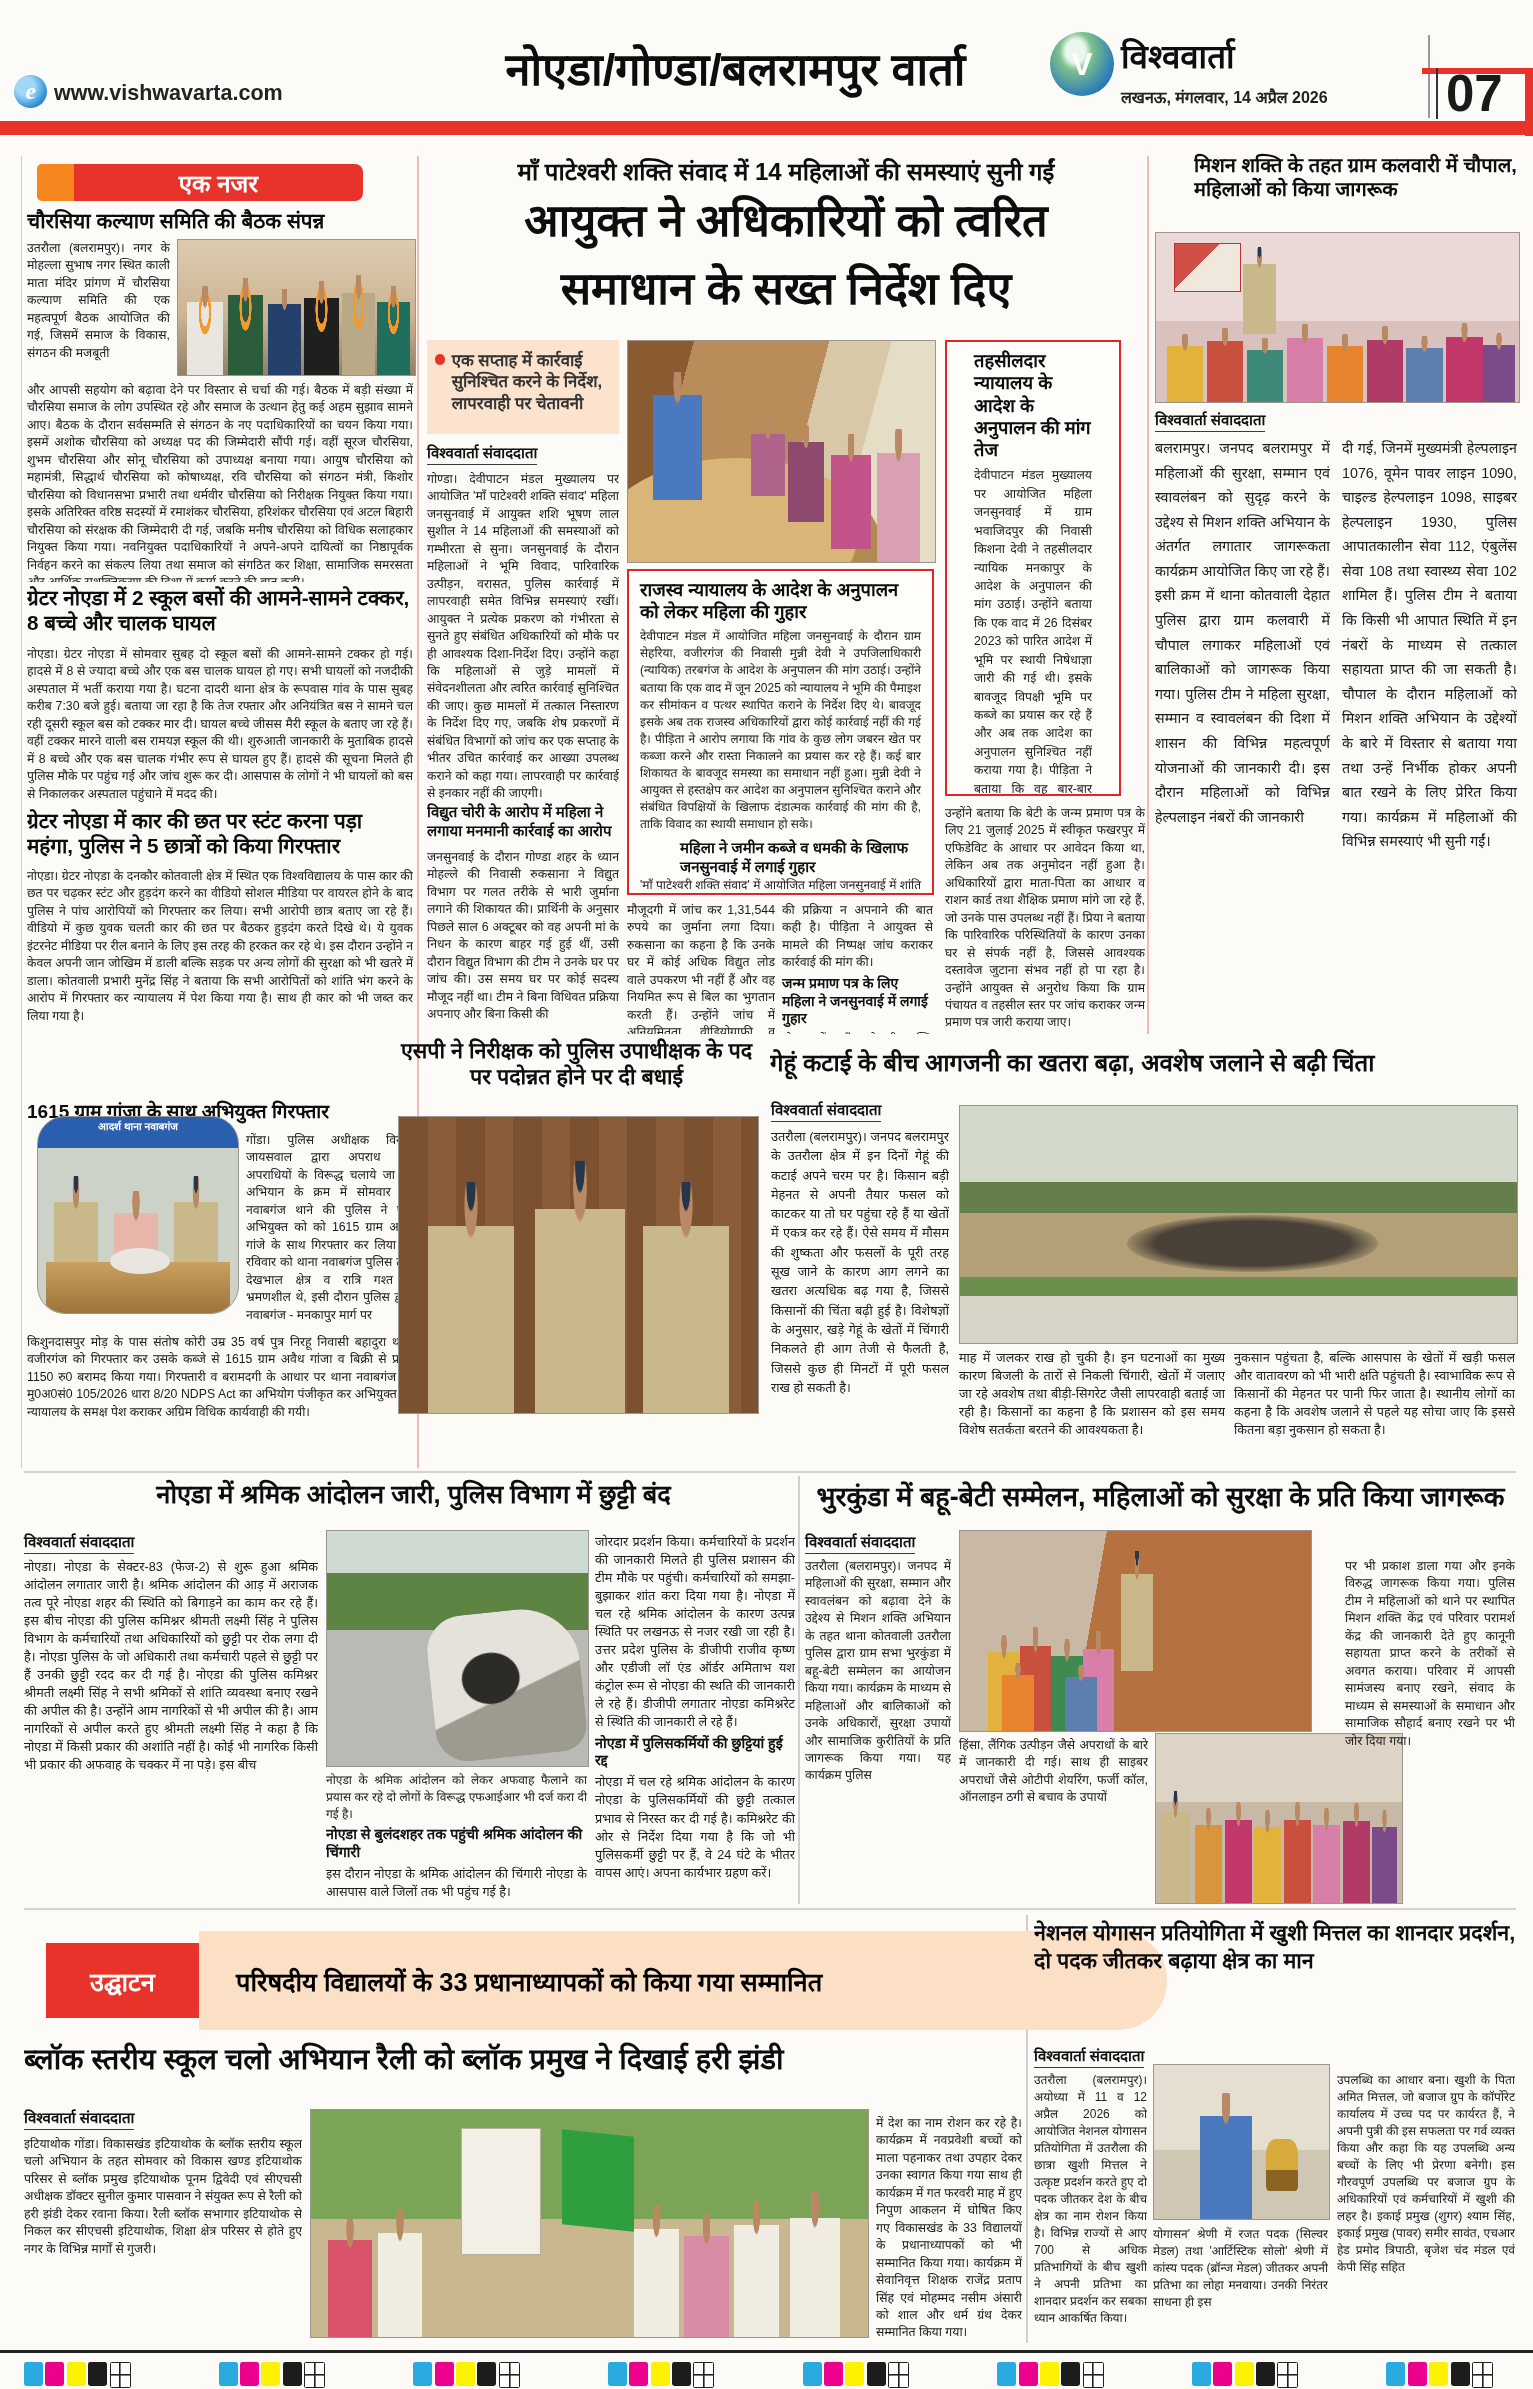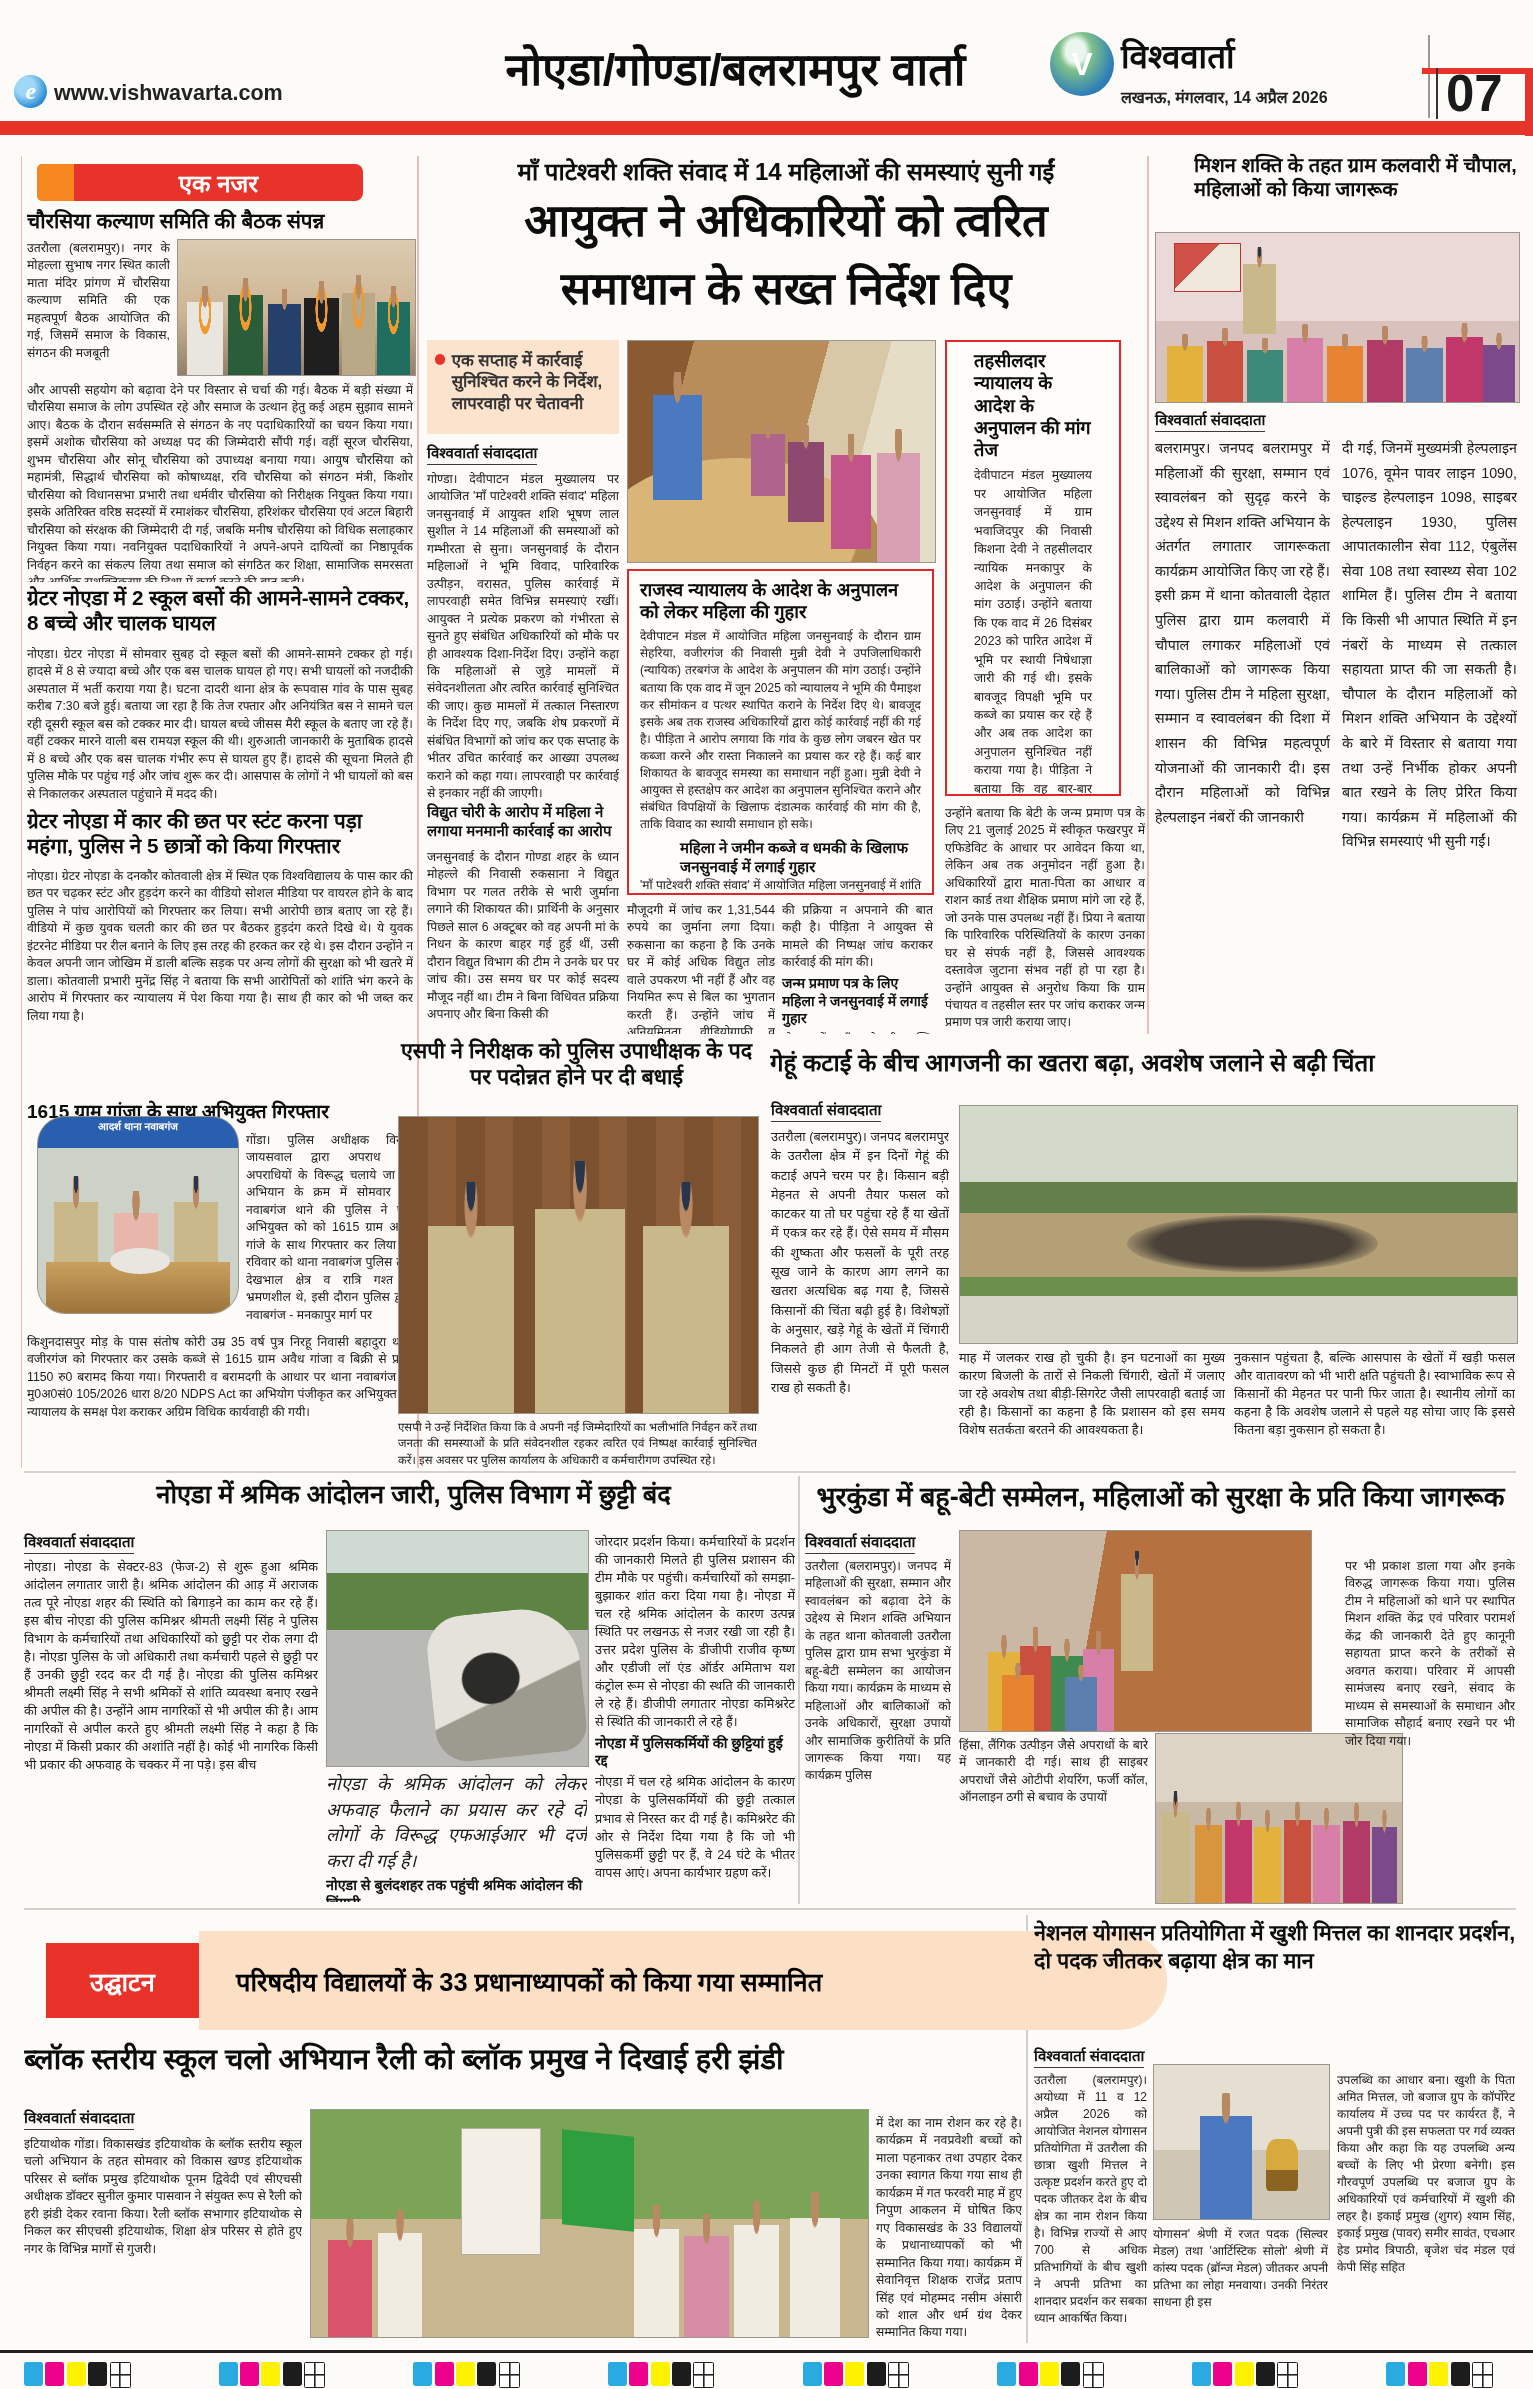--- a/index.html
+++ b/index.html
@@ -183,39 +183,38 @@
   <div class="abs" style="left:1155px;top:409px;"><span class="reporter">विश्ववार्ता संवाददाता</span></div>
   <div class="abs body-txt clip" style="left:1155px;top:436px;width:175px;height:598px;font-size:14.3px;line-height:1.72;">बलरामपुर। जनपद बलरामपुर में महिलाओं की सुरक्षा, सम्मान एवं स्वावलंबन को सुदृढ़ करने के उद्देश्य से मिशन शक्ति अभियान के अंतर्गत लगातार जागरूकता कार्यक्रम आयोजित किए जा रहे हैं। इसी क्रम में थाना कोतवाली देहात पुलिस द्वारा ग्राम कलवारी में चौपाल लगाकर महिलाओं एवं बालिकाओं को जागरूक किया गया। पुलिस टीम ने महिला सुरक्षा, सम्मान व स्वावलंबन की दिशा में शासन की विभिन्न महत्वपूर्ण योजनाओं की जानकारी दी। इस दौरान महिलाओं को विभिन्न हेल्पलाइन नंबरों की जानकारी</div>
   <div class="abs body-txt clip" style="left:1342px;top:436px;width:175px;height:598px;font-size:14.3px;line-height:1.72;">दी गई, जिनमें मुख्यमंत्री हेल्पलाइन 1076, वूमेन पावर लाइन 1090, चाइल्ड हेल्पलाइन 1098, साइबर हेल्पलाइन 1930, पुलिस आपातकालीन सेवा 112, एंबुलेंस सेवा 108 तथा स्वास्थ्य सेवा 102 शामिल हैं। पुलिस टीम ने बताया कि किसी भी आपात स्थिति में इन नंबरों के माध्यम से तत्काल सहायता प्राप्त की जा सकती है। चौपाल के दौरान महिलाओं को मिशन शक्ति अभियान के उद्देश्यों के बारे में विस्तार से बताया गया तथा उन्हें निर्भीक होकर अपनी बात रखने के लिए प्रेरित किया गया। कार्यक्रम में महिलाओं की विभिन्न समस्याएं भी सुनी गईं।</div>
 
   <div class="abs hl center clip" style="left:395px;top:1038px;width:363px;height:73px;font-size:21.5px;">एसपी ने निरीक्षक को पुलिस उपाधीक्षक के पद पर पदोन्नत होने पर दी बधाई</div>
   <div class="photo ph-sp" style="left:398px;top:1116px;width:359px;height:296px;">
     <i class="fig cap" style="--c:#c9b98a;left:8%;width:24%;height:78%;"></i>
     <i class="fig cap" style="--c:#c9b98a;left:38%;width:25%;height:85%;"></i>
     <i class="fig cap" style="--c:#c9b98a;left:68%;width:24%;height:78%;"></i>
   </div>
-  <div class="abs body-txt clip" style="left:398px;top:1419px;width:359px;height:48px;font-size:11.5px;">एसपी ने उन्हें निर्देशित किया कि वे अपनी नई जिम्मेदारियों का भलीभांति निर्वहन करें तथा जनता की समस्याओं के प्रति संवेदनशील रहकर त्वरित एवं निष्पक्ष कार्रवाई सुनिश्चित करें। इस अवसर पर पुलिस कार्यालय के अधिकारी व कर्मचारीगण उपस्थित रहे।</div>
 
   <div class="abs hl clip nowrap" style="left:770px;top:1048px;width:746px;height:38px;font-size:24px;">गेहूं कटाई के बीच आगजनी का खतरा बढ़ा, अवशेष जलाने से बढ़ी चिंता</div>
   <div class="abs" style="left:771px;top:1099px;"><span class="reporter">विश्ववार्ता संवाददाता</span></div>
   <div class="abs body-txt clip" style="left:771px;top:1128px;width:178px;height:339px;font-size:12.7px;line-height:1.52;">उतरौला (बलरामपुर)। जनपद बलरामपुर के उतरौला क्षेत्र में इन दिनों गेहूं की कटाई अपने चरम पर है। किसान बड़ी मेहनत से अपनी तैयार फसल को काटकर या तो घर पहुंचा रहे हैं या खेतों में एकत्र कर रहे हैं। ऐसे समय में मौसम की शुष्कता और फसलों के पूरी तरह सूख जाने के कारण आग लगने का खतरा अत्यधिक बढ़ गया है, जिससे किसानों की चिंता बढ़ी हुई है। विशेषज्ञों के अनुसार, खड़े गेहूं के खेतों में चिंगारी निकलते ही आग तेजी से फैलती है, जिससे कुछ ही मिनटों में पूरी फसल राख हो सकती है।</div>
   <div class="photo ph-wheat" style="left:959px;top:1105px;width:557px;height:237px;">
     <span class="deco burn"></span>
   </div>
   <div class="abs body-txt clip" style="left:1234px;top:1349px;width:281px;height:118px;font-size:12.7px;">नुकसान पहुंचता है, बल्कि आसपास के खेतों में खड़ी फसल और वातावरण को भी भारी क्षति पहुंचती है। स्वाभाविक रूप से किसानों की मेहनत पर पानी फिर जाता है। स्थानीय लोगों का कहना है कि अवशेष जलाने से पहले यह सोचा जाए कि इससे कितना बड़ा नुकसान हो सकता है।</div>
   <div class="abs body-txt clip" style="left:959px;top:1349px;width:266px;height:118px;font-size:12.7px;">माह में जलकर राख हो चुकी है। इन घटनाओं का मुख्य कारण बिजली के तारों से निकली चिंगारी, खेतों में जलाए जा रहे अवशेष तथा बीड़ी-सिगरेट जैसी लापरवाही बताई जा रही है। किसानों का कहना है कि प्रशासन को इस समय विशेष सतर्कता बरतने की आवश्यकता है।</div>
 
   <div class="abs hl center clip nowrap" style="left:32px;top:1479px;width:763px;height:41px;font-size:25.4px;">नोएडा में श्रमिक आंदोलन जारी, पुलिस विभाग में छुट्टी बंद</div>
   <div class="abs" style="left:24px;top:1531px;"><span class="reporter">विश्ववार्ता संवाददाता</span></div>
   <div class="abs body-txt clip" style="left:24px;top:1558px;width:294px;height:344px;font-size:12.7px;">नोएडा। नोएडा के सेक्टर-83 (फेज-2) से शुरू हुआ श्रमिक आंदोलन लगातार जारी है। श्रमिक आंदोलन की आड़ में अराजक तत्व पूरे नोएडा शहर की स्थिति को बिगाड़ने का काम कर रहे हैं। इस बीच नोएडा की पुलिस कमिश्नर श्रीमती लक्ष्मी सिंह ने पुलिस विभाग के कर्मचारियों तथा अधिकारियों को छुट्टी पर रोक लगा दी है। नोएडा पुलिस के जो अधिकारी तथा कर्मचारी पहले से छुट्टी पर हैं उनकी छुट्टी रदद कर दी गई है। नोएडा की पुलिस कमिश्नर श्रीमती लक्ष्मी सिंह ने सभी श्रमिकों से शांति व्यवस्था बनाए रखने की अपील की है। उन्होंने आम नागरिकों से भी अपील की है। आम नागरिकों से अपील करते हुए श्रीमती लक्ष्मी सिंह ने कहा है कि नोएडा में किसी प्रकार की अशांति नहीं है। कोई भी नागरिक किसी भी प्रकार की अफवाह के चक्कर में ना पड़े। इस बीच</div>
   <div class="photo ph-noida" style="left:326px;top:1530px;width:261px;height:235px;">
     <span class="deco wreck"></span>
   </div>
   <div class="abs clip" style="left:326px;top:1772px;width:261px;height:130px;">
-    <div class="body-txt" style="font-size:18px;font-style:italic;">नोएडा के श्रमिक आंदोलन को लेकर अफवाह फैलाने का प्रयास कर रहे दो लोगों के विरूद्ध एफआईआर भी दर्ज करा दी गई है।</div>
+    <div class="body-txt" style="font-size:12px;">नोएडा के श्रमिक आंदोलन को लेकर अफवाह फैलाने का प्रयास कर रहे दो लोगों के विरूद्ध एफआईआर भी दर्ज करा दी गई है।</div>
     <div class="sub-hl" style="font-size:14.3px;margin:3.2px 0;">नोएडा से बुलंदशहर तक पहुंची श्रमिक आंदोलन की चिंगारी</div>
     <div class="body-txt" style="font-size:12.7px;">इस दौरान नोएडा के श्रमिक आंदोलन की चिंगारी नोएडा के आसपास वाले जिलों तक भी पहुंच गई है।</div>
   </div>
   <div class="abs clip" style="left:595px;top:1533px;width:200px;height:369px;">
     <div class="body-txt" style="font-size:12.7px;">जोरदार प्रदर्शन किया। कर्मचारियों के प्रदर्शन की जानकारी मिलते ही पुलिस प्रशासन की टीम मौके पर पहुंची। कर्मचारियों को समझा-बुझाकर शांत करा दिया गया है। नोएडा में चल रहे श्रमिक आंदोलन के कारण उत्पन्न स्थिति पर लखनऊ से नजर रखी जा रही है। उत्तर प्रदेश पुलिस के डीजीपी राजीव कृष्ण और एडीजी लॉ एंड ऑर्डर अमिताभ यश कंट्रोल रूम से नोएडा की स्थति की जानकारी ले रहे हैं। डीजीपी लगातार नोएडा कमिश्नरेट से स्थिति की जानकारी ले रहे हैं।</div>
     <div class="sub-hl" style="font-size:14.3px;margin:3.2px 0;">नोएडा में पुलिसकर्मियों की छुट्टियां हुई रद्द</div>
     <div class="body-txt" style="font-size:12.7px;">नोएडा में चल रहे श्रमिक आंदोलन के कारण नोएडा के पुलिसकर्मियों की छुट्टी तत्काल प्रभाव से निरस्त कर दी गई है। कमिश्नरेट की ओर से निर्देश दिया गया है कि जो भी पुलिसकर्मी छुट्टी पर हैं, वे 24 घंटे के भीतर वापस आएं। अपना कार्यभार ग्रहण करें।</div>
   </div>
 
   <div class="abs hl center clip nowrap" style="left:805px;top:1481px;width:711px;height:37px;font-size:27px;">भुरकुंडा में बहू-बेटी सम्मेलन, महिलाओं को सुरक्षा के प्रति किया जागरूक</div>

